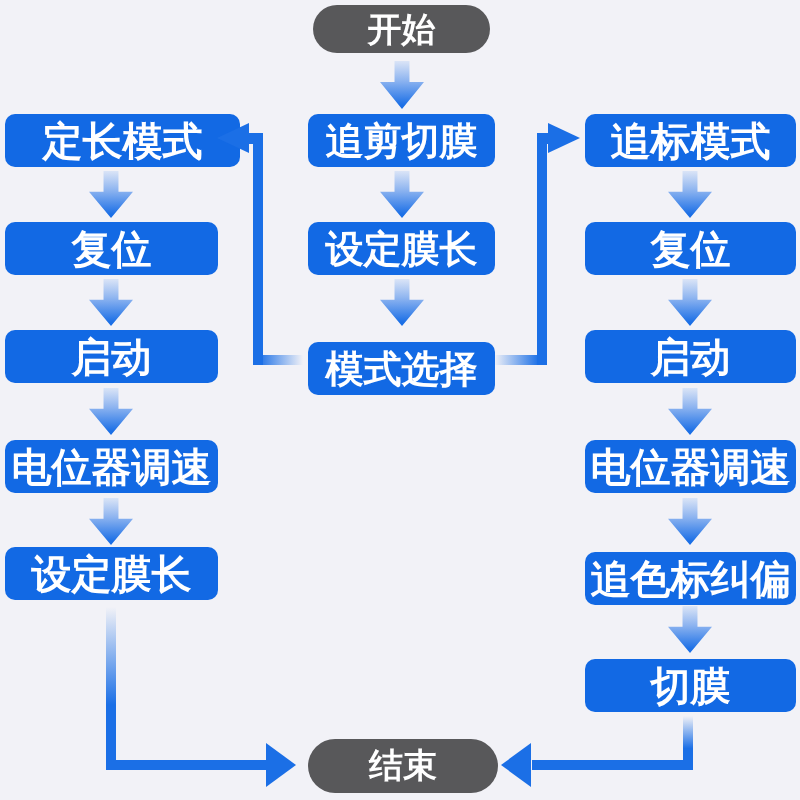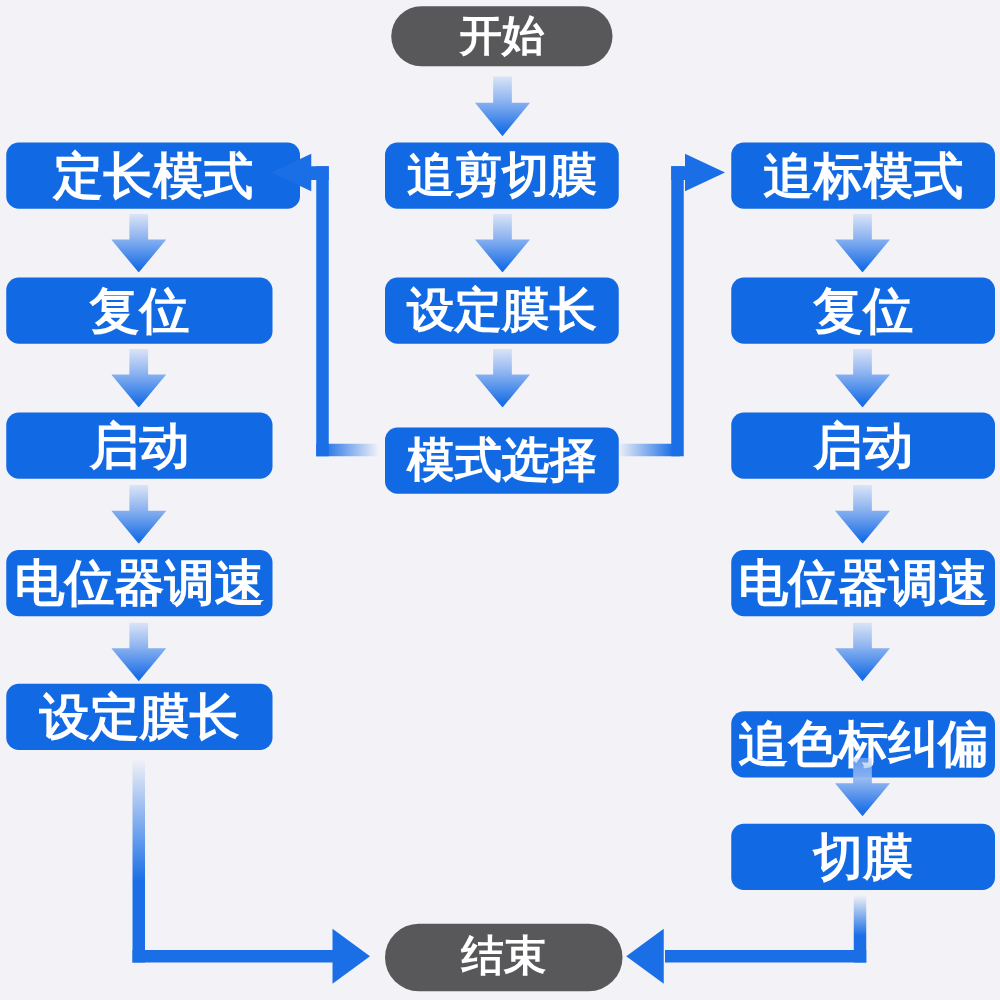--- a/index.html
+++ b/index.html
@@ -81,21 +81,21 @@
   <div class="node" style="left:5px;top:114px;width:235px;height:53px;">定长模式</div>
   <div class="node" style="left:5px;top:222px;width:213px;height:53px;">复位</div>
   <div class="node" style="left:5px;top:330px;width:213px;height:53px;">启动</div>
   <div class="node" style="left:5px;top:440px;width:213px;height:53px;">电位器调速</div>
   <div class="node" style="left:5px;top:547px;width:213px;height:53px;">设定膜长</div>
 
   <div class="node" style="left:585px;top:114px;width:211px;height:53px;">追标模式</div>
   <div class="node" style="left:585px;top:222px;width:211px;height:53px;">复位</div>
   <div class="node" style="left:585px;top:330px;width:211px;height:53px;">启动</div>
   <div class="node" style="left:585px;top:440px;width:211px;height:53px;">电位器调速</div>
-  <div class="node" style="left:585px;top:569px;width:211px;height:53px;">追色标纠偏</div>
+  <div class="node" style="left:585px;top:552px;width:211px;height:53px;">追色标纠偏</div>
   <div class="node" style="left:585px;top:659px;width:211px;height:53px;">切膜</div>
 
   <div class="arrow-down" style="left:380px;top:61px;height:48px;"></div>
   <div class="arrow-down" style="left:380px;top:171px;"></div>
   <div class="arrow-down" style="left:380px;top:279px;"></div>
 
   <div class="arrow-down" style="left:89px;top:171px;"></div>
   <div class="arrow-down" style="left:89px;top:279px;"></div>
   <div class="arrow-down" style="left:89px;top:388px;"></div>
   <div class="arrow-down" style="left:89px;top:498px;"></div>

